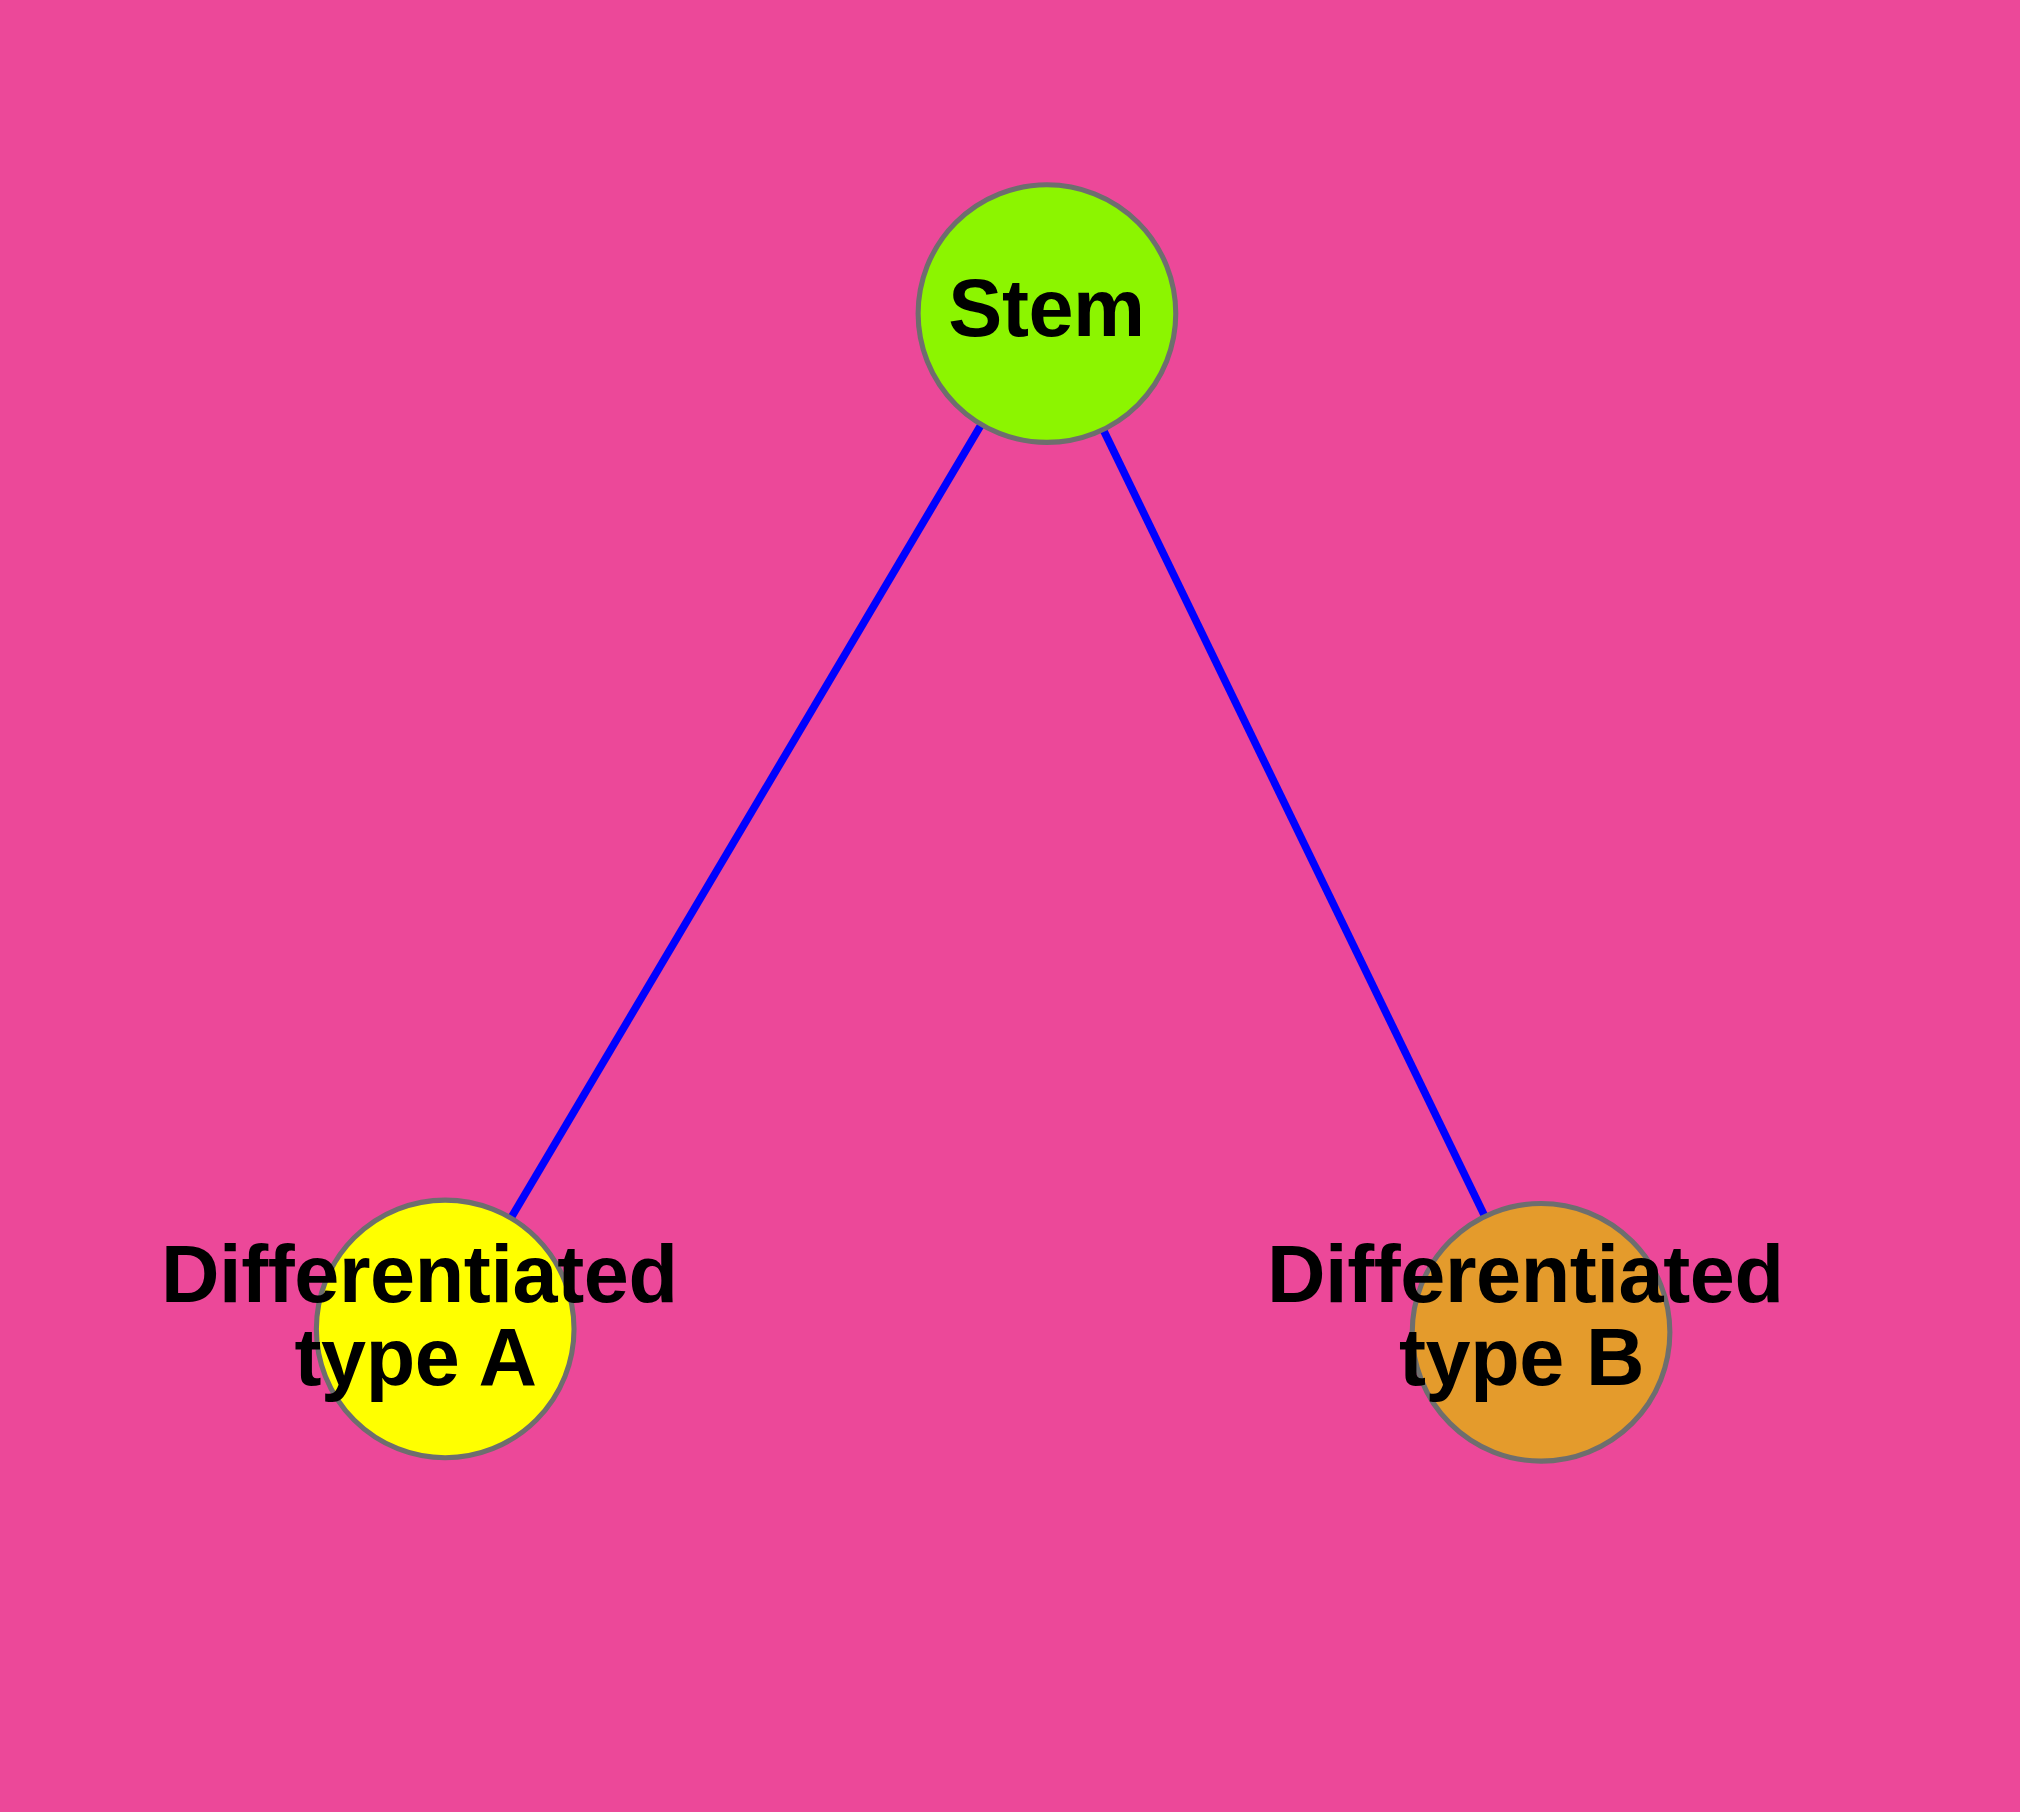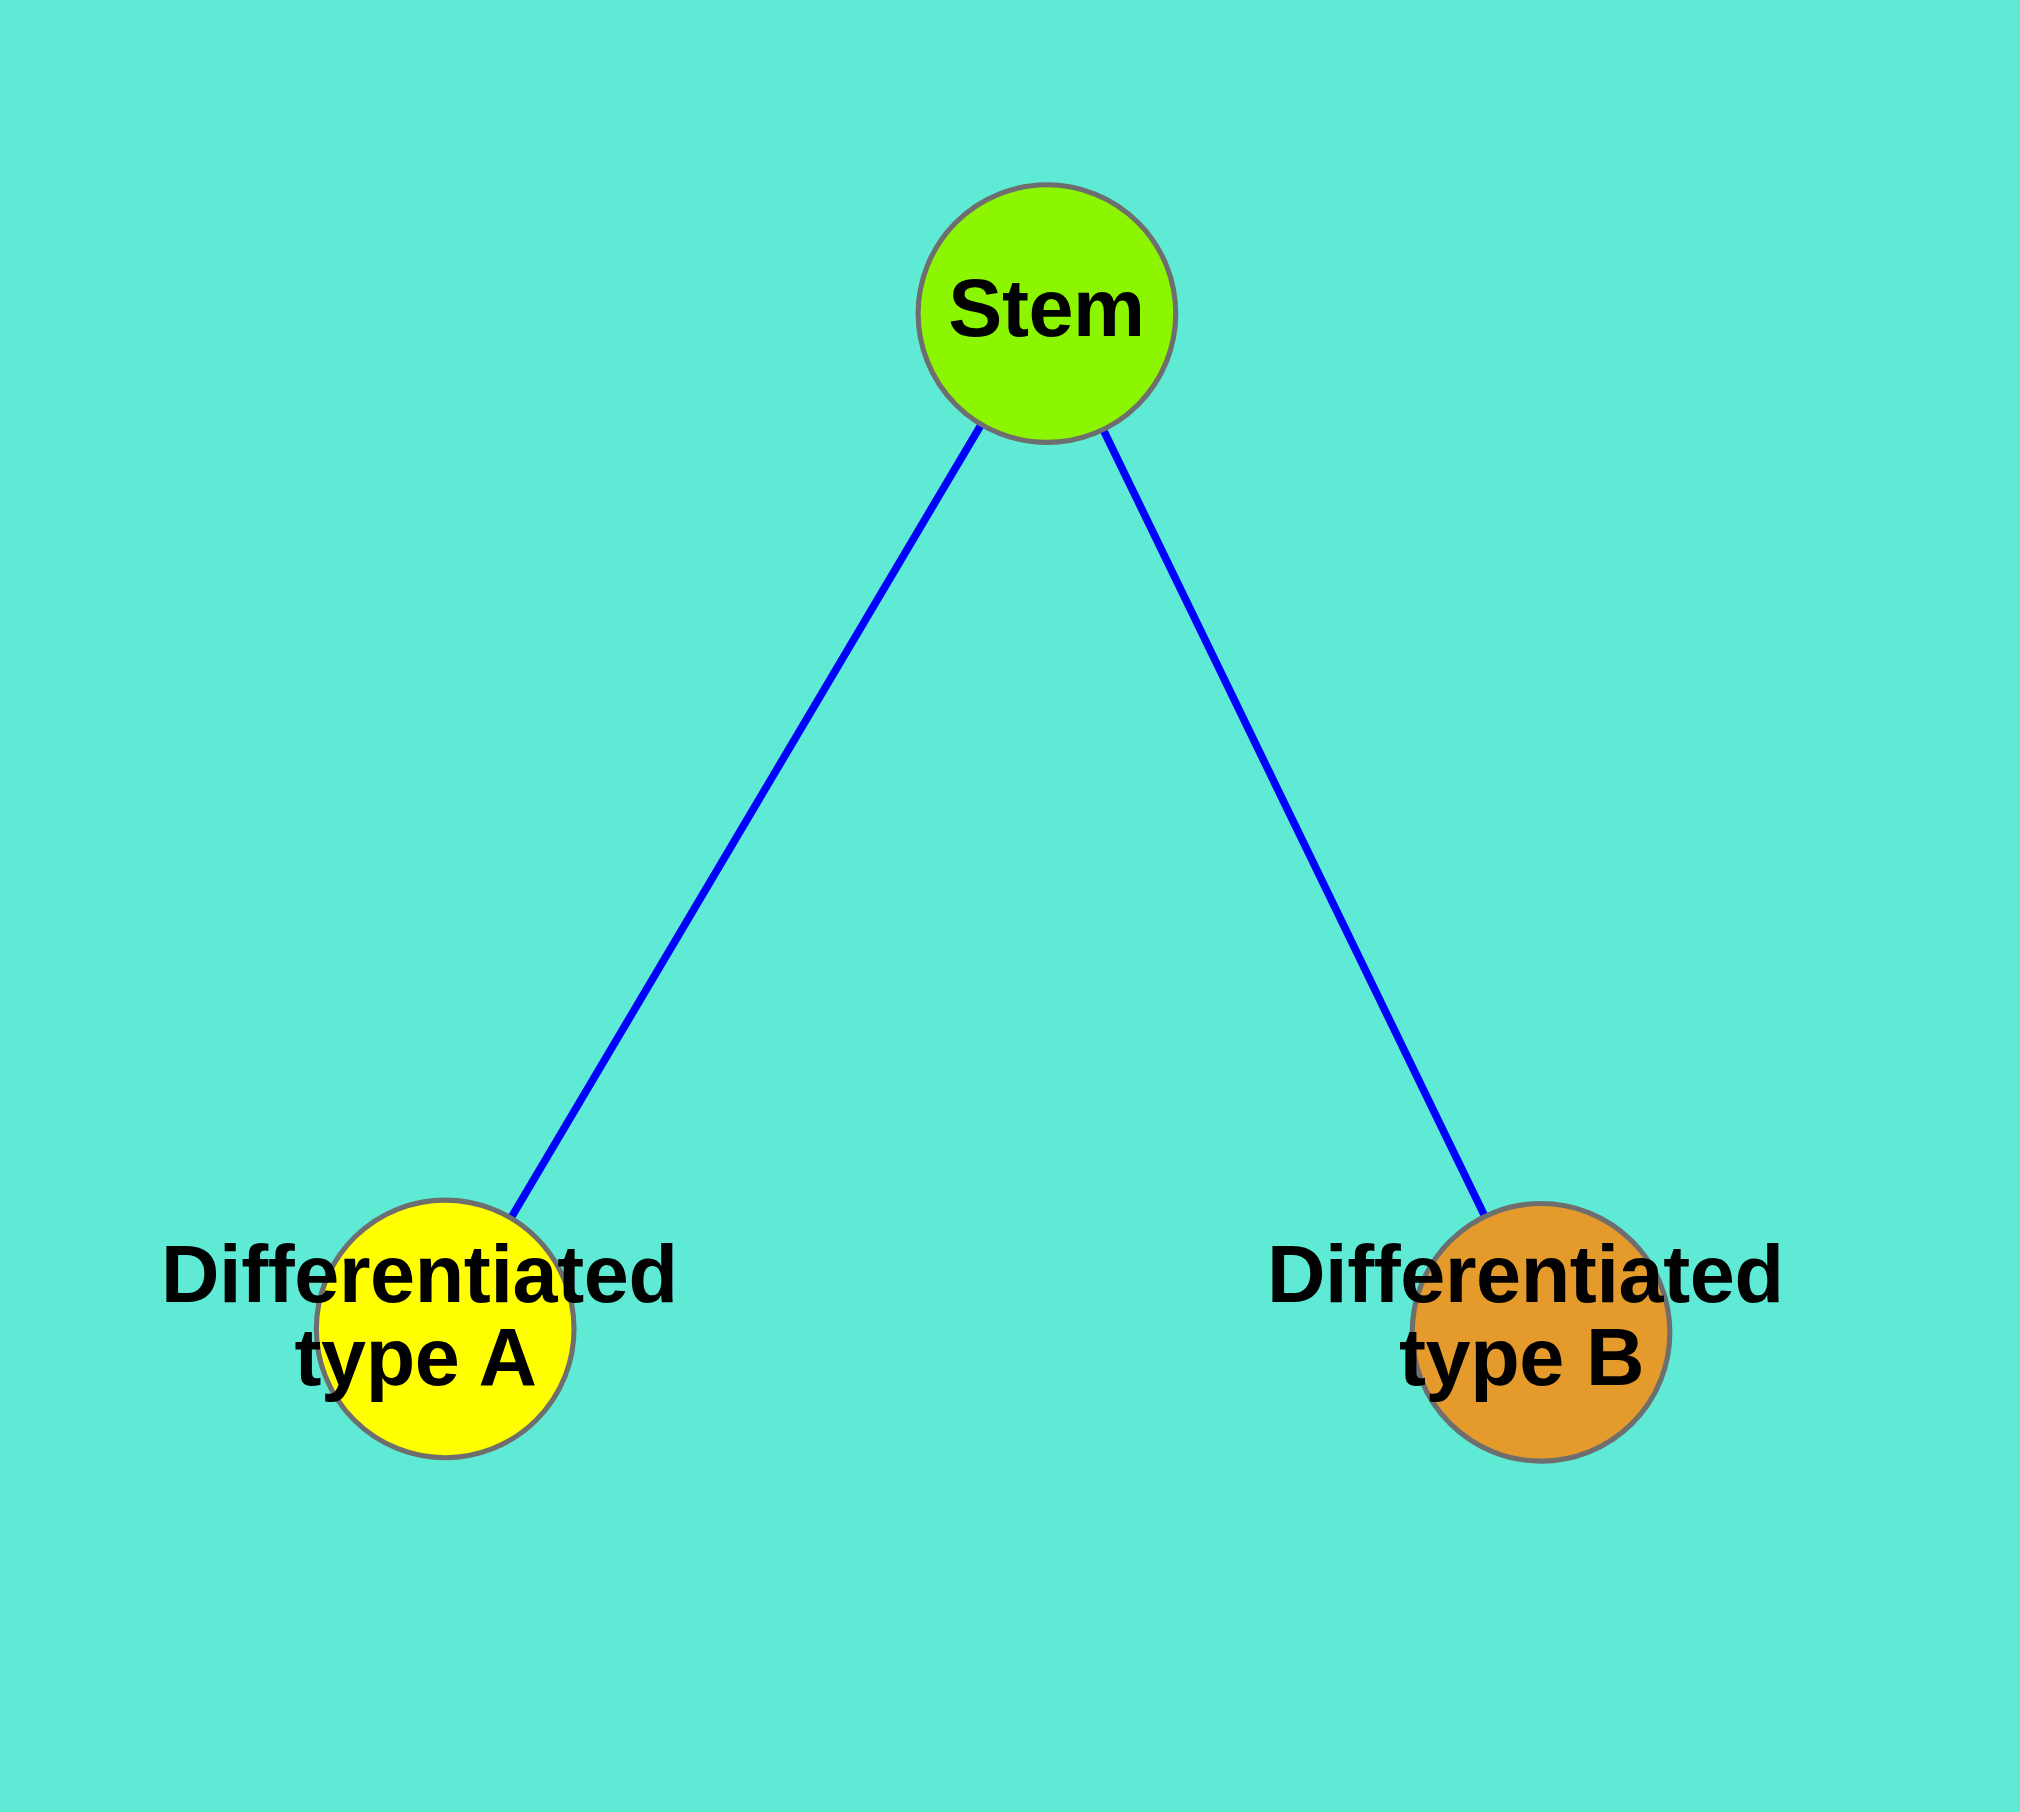--- a/index.html
+++ b/index.html
@@ -49,21 +49,21 @@
   }
   #label-diff-b {
     left: 1267px;
     top: 1233px;
     width: 509px;
   }
 </style>
 </head>
 <body>
 
-<div id="canvas" style="background: #5eead4;">
+<div id="canvas" style="background: #ec4899;">
 
   <svg id="graph-svg" viewBox="0 0 2384 2138">
     <g>
       <line class="edge" x1="1158.523736454042" y1="499.0402306028983" x2="601.4762635459581" y2="1438.9597693971018" stroke="#0000ff" stroke-width="9" stroke-linecap="butt"></line>
       <line class="edge" x1="1300.4603094019653" y1="504.96276483904353" x2="1752.5396905980347" y2="1437.0372351609565" stroke="#0000ff" stroke-width="9" stroke-linecap="butt"></line>
     </g>
     <g>
       <circle class="node" cx="1235" cy="370" r="152" fill="#8cf500" stroke="#6e6e6e" stroke-width="6"></circle>
       <circle class="node" cx="525" cy="1568" r="152" fill="#ffff00" stroke="#6e6e6e" stroke-width="6"></circle>
       <circle class="node" cx="1818" cy="1572" r="152" fill="#e49b2c" stroke="#6e6e6e" stroke-width="6"></circle>

